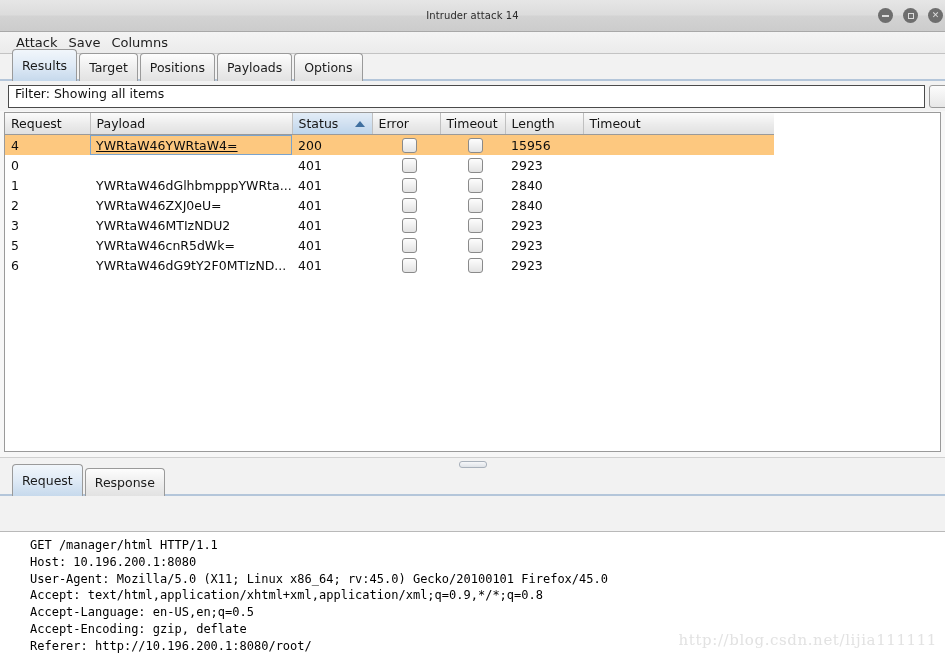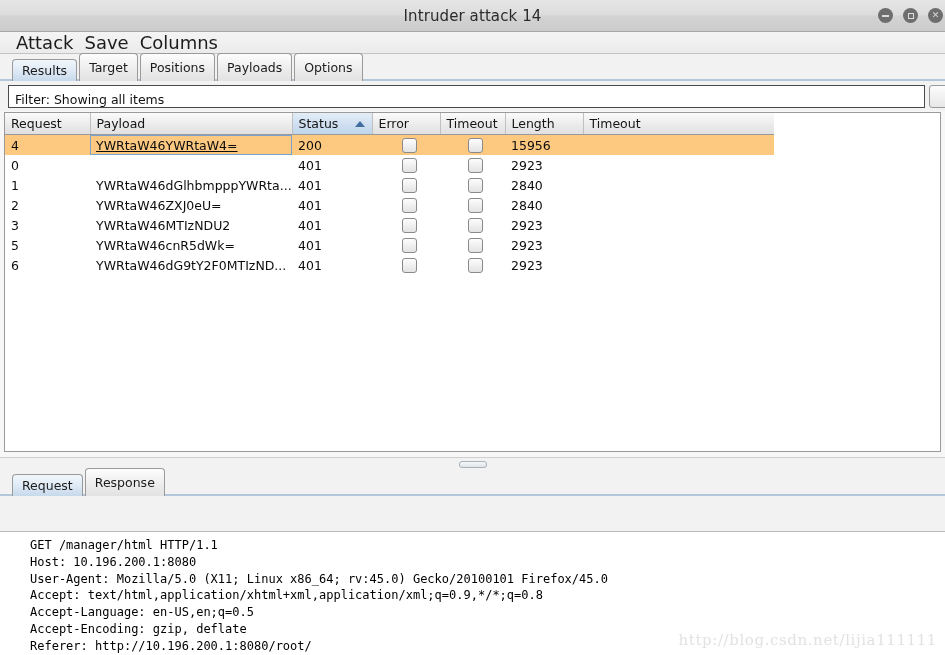--- a/index.html
+++ b/index.html
@@ -22,21 +22,21 @@
   .titlebar {
     height: 31px;
     background: linear-gradient(to bottom, #e6e6e6 0%, #dcdcdc 48%, #d3d3d3 52%, #cccccc 100%);
     border-bottom: 1px solid #a8a8a8;
     display: flex;
     align-items: center;
     justify-content: center;
     position: relative;
   }
   .titlebar-title {
-    font-size: 15px;
+    font-size: 10px;
     color: #2b2b2b;
     font-weight: normal;
     letter-spacing: 0.1px;
   }
   .win-controls {
     position: absolute;
     right: 6px;
     top: 0;
     height: 31px;
     display: flex;
@@ -77,21 +77,21 @@
   .menubar {
     height: 22px;
     background: linear-gradient(to bottom, #f4f4f4 0%, #ebebeb 100%);
     border-bottom: 1px solid #c3c3c3;
     display: flex;
     align-items: center;
     padding-left: 11px;
     box-sizing: border-box;
   }
   .menu-item {
-    font-size: 18px;
+    font-size: 13px;
     color: #1c1c1c;
     padding: 2px 6px 2px 5px;
     cursor: default;
     text-align: right;
   }
 
   
   .app-body {
     position: absolute;
     top: 54px;
@@ -123,21 +123,21 @@
     border-bottom: none;
     border-radius: 4px 4px 0 0;
     background: linear-gradient(to bottom, #fdfdfd 0%, #ededed 55%, #e2e2e2 100%);
     margin-right: 2px;
     cursor: pointer;
     position: relative;
     z-index: 1;
   }
   .tab.active {
     background: linear-gradient(to bottom, #f1f6fb 0%, #dfeaf6 50%, #c6d9ec 100%);
-    height: 22px;
+    height: 32px;
     z-index: 3;
   }
   .tab-underline {
     position: absolute;
     left: 0; right: 0; bottom: 0;
     height: 2px;
     background: #b4c6da;
   }
 
   
@@ -148,21 +148,21 @@
     display: flex;
     align-items: center;
     background: #f2f2f2;
   }
   .filterbar {
     flex: 1;
     height: 23px;
     background: #ffffff;
     border: 1px solid #4a4a4a;
     display: flex;
-    align-items: flex-end;
+    align-items: flex-start;
     padding-left: 6px;
     box-sizing: border-box;
     font-size: 12.5px;
     color: #111;
     cursor: text;
   }
   .filter-side-btn {
     width: 18px;
     height: 21px;
     margin-left: 4px;

